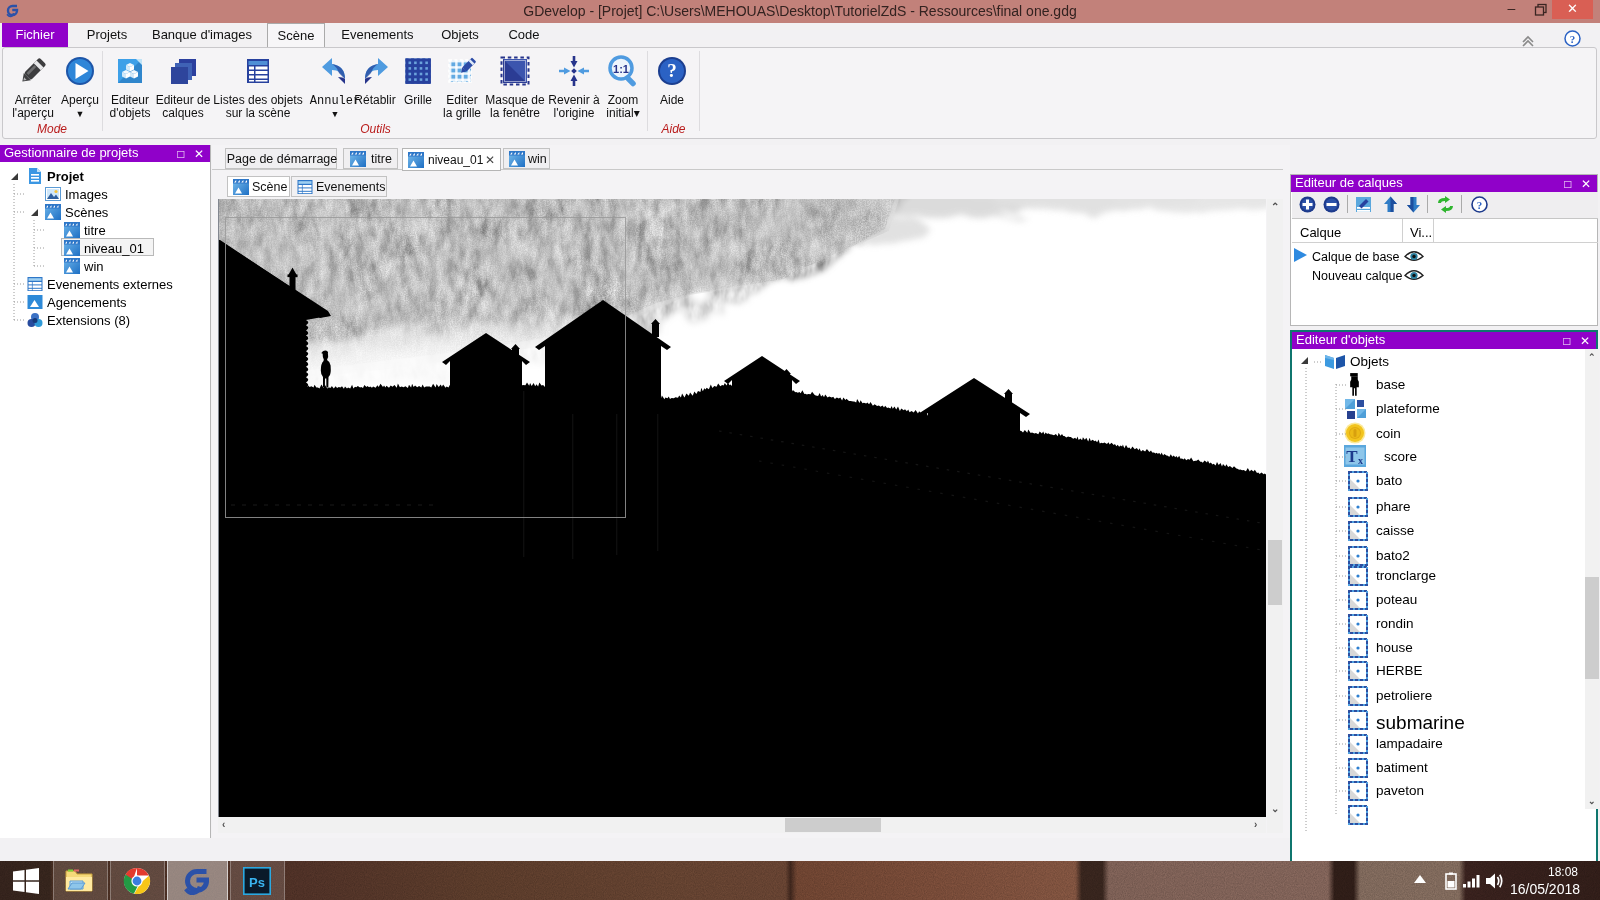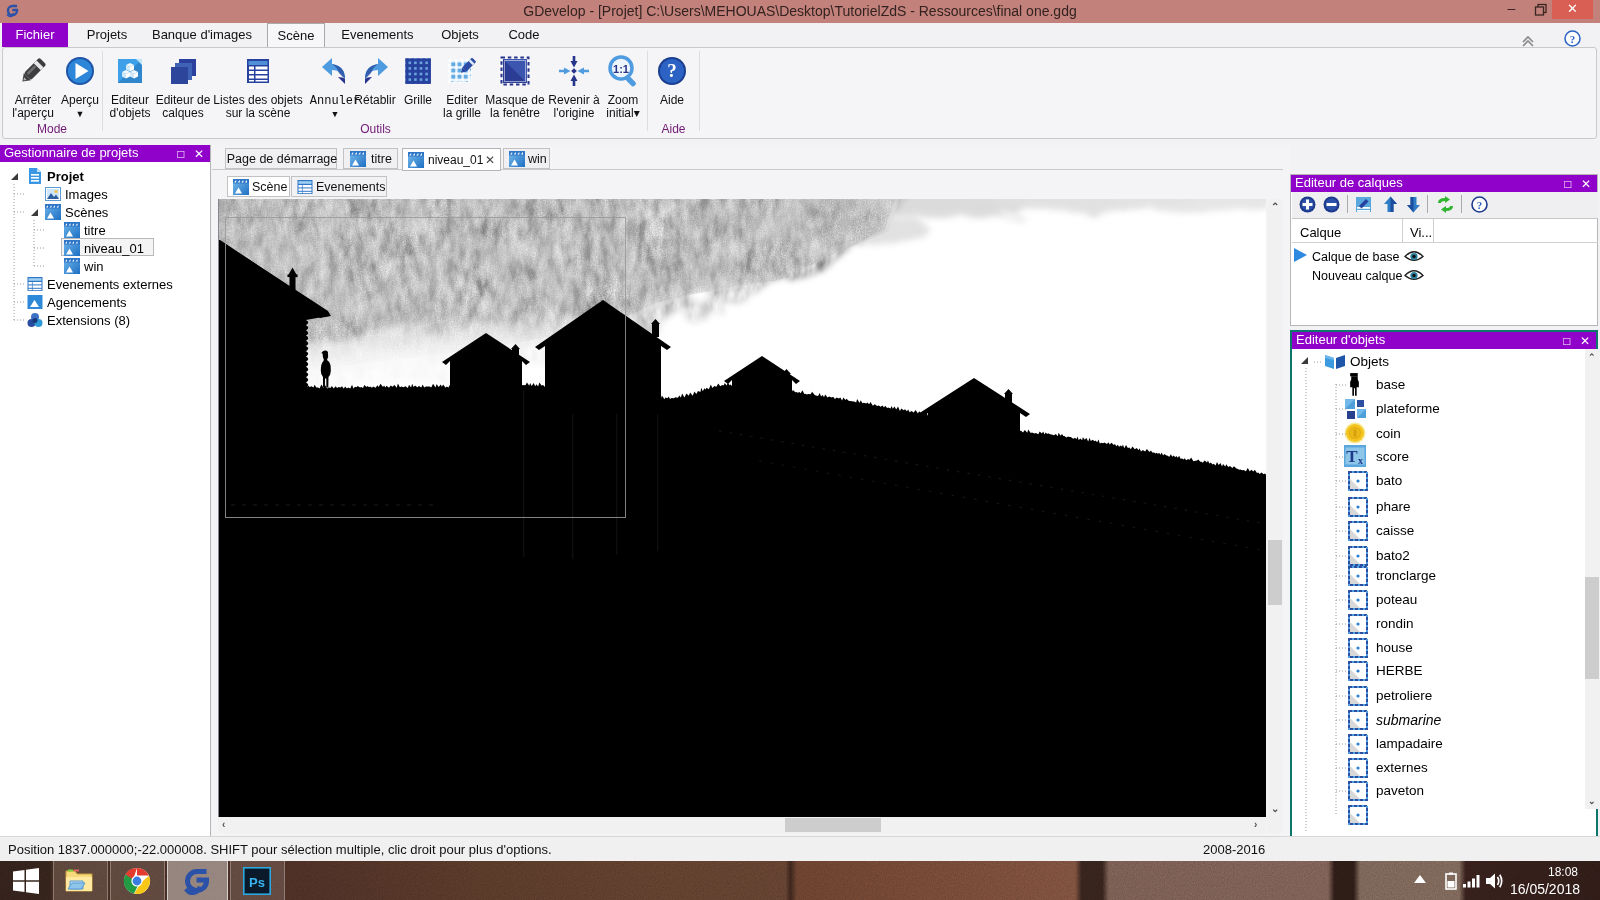--- a/index.html
+++ b/index.html
@@ -19,21 +19,21 @@
 #fichier { position:absolute; left:2px; top:0; width:66px; height:24px; background:#9001c9; color:#fff; font-size:13px; text-align:center; line-height:23px; }
 .rtab { position:absolute; top:0; height:24px; font-size:13px; color:#111; text-align:center; line-height:23px; }
 #rtab-scene { background:#f7f6f8; border:1px solid #aaa; border-bottom:none; z-index:2; }
 
 
 #ribbon { left:2px; top:47px; width:1595px; height:92px; background:#f5f4f6; border:1px solid #c9c8cb; border-radius:3px; }
 .rbtn { position:absolute; top:8px; text-align:center; }
 .rbtn .ric { margin:0 auto; width:32px; height:32px; }
 .rbtn .rlb { margin-top:3px; font-size:12px; line-height:13px; color:#111; }
 .rgsep { position:absolute; top:4px; width:1px; height:80px; background:#dddcdf; }
-.rglabel { position:absolute; top:75px; font-size:12px; color:#701a75; text-align:center; }
+.rglabel { position:absolute; top:75px; font-size:12px; color:#b91c1c; text-align:center;font-style:italic; }
 
 
 #lpanel { left:0; top:145px; width:211px; height:693px; background:#fff; border-right:1px solid #b6b6b6; }
 .ptitle { position:absolute; left:0; top:0; width:100%; height:17px; background:#9001c9; color:#fff; font-size:13px; line-height:16px; padding-left:4px; }
 .ptitle .pbtns { position:absolute; right:3px; top:1px; color:#fff; font-size:12px; letter-spacing:3px; }
 .trow { position:absolute; height:18px; font-size:13px; color:#000; white-space:nowrap; }
 .trow .ti { position:absolute; width:16px; height:16px; top:0; }
 .trow .tt { position:absolute; top:1px; }
 
 
@@ -717,21 +717,21 @@
         <text x="8" y="17" font-size="17" font-weight="bold" font-family="Liberation Serif" fill="#1d3a8c" text-anchor="middle">T</text>
         <text x="16.5" y="19" font-size="10" font-weight="bold" font-family="Liberation Serif" fill="#1d3a8c" text-anchor="middle">x</text>
       </svg>
       <svg width="9" height="9" viewBox="0 0 9 9" style="position:absolute; left:8px; top:24px;">
         <path d="M1,8 L8,8 L8,1 Z" fill="#3a3a3a"></path>
       </svg>
       <span style="position:absolute; left:58px; top:22px; font-size:13.5px;">Objets</span>
       <span style="position:absolute; left:84px; top:45px; font-size:13.5px;">base</span>
       <span style="position:absolute; left:84px; top:69px; font-size:13.5px;">plateforme</span>
       <span style="position:absolute; left:84px; top:94px; font-size:13.5px;">coin</span>
-      <span style="position:absolute; left:84px; top:117px; font-size:13.5px;">score</span>
+      <span style="position:absolute; left:92px; top:117px; font-size:13.5px;">score</span>
       <span style="position:absolute; left:84px; top:141px; font-size:13.5px;">bato</span>
       <svg width="20" height="20" viewBox="0 0 20 20" style="position:absolute;left:56px;top:139px;">
         <rect x="1" y="1" width="18" height="18" fill="#fff"></rect>
         <path d="M2,18 L2,8 L12,18 Z" fill="#d8d8d8"></path>
         <rect x="1" y="1" width="18" height="18" fill="none" stroke="#2d4fa0" stroke-width="2" stroke-dasharray="3,2"></rect>
         <rect x="1" y="1" width="18" height="18" fill="none" stroke="#4fa0e0" stroke-width="2" stroke-dasharray="2,3" stroke-dashoffset="2"></rect>
         <circle cx="10" cy="10" r="1.6" fill="#2e7fd0"></circle>
       </svg>
       <span style="position:absolute; left:84px; top:167px; font-size:13.5px;">phare</span>
       <svg width="20" height="20" viewBox="0 0 20 20" style="position:absolute;left:56px;top:165px;">
@@ -798,37 +798,37 @@
         <circle cx="10" cy="10" r="1.6" fill="#2e7fd0"></circle>
       </svg>
       <span style="position:absolute; left:84px; top:356px; font-size:13.5px;">petroliere</span>
       <svg width="20" height="20" viewBox="0 0 20 20" style="position:absolute;left:56px;top:354px;">
         <rect x="1" y="1" width="18" height="18" fill="#fff"></rect>
         <path d="M2,18 L2,8 L12,18 Z" fill="#d8d8d8"></path>
         <rect x="1" y="1" width="18" height="18" fill="none" stroke="#2d4fa0" stroke-width="2" stroke-dasharray="3,2"></rect>
         <rect x="1" y="1" width="18" height="18" fill="none" stroke="#4fa0e0" stroke-width="2" stroke-dasharray="2,3" stroke-dashoffset="2"></rect>
         <circle cx="10" cy="10" r="1.6" fill="#2e7fd0"></circle>
       </svg>
-      <span style="position:absolute; left:84px; top:380px; font-size:14px;font-style:italic;">submarine</span>
+      <span style="position:absolute; left:84px; top:380px; font-size:19px;">submarine</span>
       <svg width="20" height="20" viewBox="0 0 20 20" style="position:absolute;left:56px;top:378px;">
         <rect x="1" y="1" width="18" height="18" fill="#fff"></rect>
         <path d="M2,18 L2,8 L12,18 Z" fill="#d8d8d8"></path>
         <rect x="1" y="1" width="18" height="18" fill="none" stroke="#2d4fa0" stroke-width="2" stroke-dasharray="3,2"></rect>
         <rect x="1" y="1" width="18" height="18" fill="none" stroke="#4fa0e0" stroke-width="2" stroke-dasharray="2,3" stroke-dashoffset="2"></rect>
         <circle cx="10" cy="10" r="1.6" fill="#2e7fd0"></circle>
       </svg>
       <span style="position:absolute; left:84px; top:404px; font-size:13.5px;">lampadaire</span>
       <svg width="20" height="20" viewBox="0 0 20 20" style="position:absolute;left:56px;top:402px;">
         <rect x="1" y="1" width="18" height="18" fill="#fff"></rect>
         <path d="M2,18 L2,8 L12,18 Z" fill="#d8d8d8"></path>
         <rect x="1" y="1" width="18" height="18" fill="none" stroke="#2d4fa0" stroke-width="2" stroke-dasharray="3,2"></rect>
         <rect x="1" y="1" width="18" height="18" fill="none" stroke="#4fa0e0" stroke-width="2" stroke-dasharray="2,3" stroke-dashoffset="2"></rect>
         <circle cx="10" cy="10" r="1.6" fill="#2e7fd0"></circle>
       </svg>
-      <span style="position:absolute; left:84px; top:428px; font-size:13.5px;">externes</span>
+      <span style="position:absolute; left:84px; top:428px; font-size:13.5px;">batiment</span>
       <svg width="20" height="20" viewBox="0 0 20 20" style="position:absolute;left:56px;top:426px;">
         <rect x="1" y="1" width="18" height="18" fill="#fff"></rect>
         <path d="M2,18 L2,8 L12,18 Z" fill="#d8d8d8"></path>
         <rect x="1" y="1" width="18" height="18" fill="none" stroke="#2d4fa0" stroke-width="2" stroke-dasharray="3,2"></rect>
         <rect x="1" y="1" width="18" height="18" fill="none" stroke="#4fa0e0" stroke-width="2" stroke-dasharray="2,3" stroke-dashoffset="2"></rect>
         <circle cx="10" cy="10" r="1.6" fill="#2e7fd0"></circle>
       </svg>
       <span style="position:absolute; left:84px; top:451px; font-size:13.5px;">paveton</span>
       <svg width="20" height="20" viewBox="0 0 20 20" style="position:absolute;left:56px;top:449px;">
         <rect x="1" y="1" width="18" height="18" fill="#fff"></rect>
@@ -869,24 +869,20 @@
           <line x1="44" y1="459" x2="54" y2="459"></line>
         </g>
       </svg>
       <div style="position:absolute; left:293px; top:17px; width:14px; height:460px; background:#f1f1f1;">
         <div style="position:absolute;left:3px;top:3px;color:#505050;font-size:9px;font-weight:bold;">⌃</div>
         <div style="position:absolute;left:3px;top:447px;color:#505050;font-size:9px;font-weight:bold;">⌄</div>
         <div style="position:absolute;left:0px;top:228px;width:14px;height:102px;background:#cdcdcd;"></div>
       </div>
   </div>
 
-  <div class="abs" id="statusbar">
-    <span style="position:absolute; left:8px; top:5px;">Position 1837.000000;-22.000008. SHIFT pour sélection multiple, clic droit pour plus d'options.</span>
-    <span style="position:absolute; left:1203px; top:5px;">2008-2016</span>
-  </div>
 
   <div class="abs" id="taskbar"><svg width="1600" height="39" viewBox="0 0 1600 39">
 <defs>
 <linearGradient id="tbg" x1="0" y1="0" x2="1" y2="0">
  <stop offset="0" stop-color="#39261f"></stop>
  <stop offset="0.031" stop-color="#3a281f"></stop>
  <stop offset="0.033" stop-color="#4d3124"></stop>
  <stop offset="0.19" stop-color="#55352a"></stop>
  <stop offset="0.30" stop-color="#61402e"></stop>
  <stop offset="0.42" stop-color="#6b4734"></stop>

